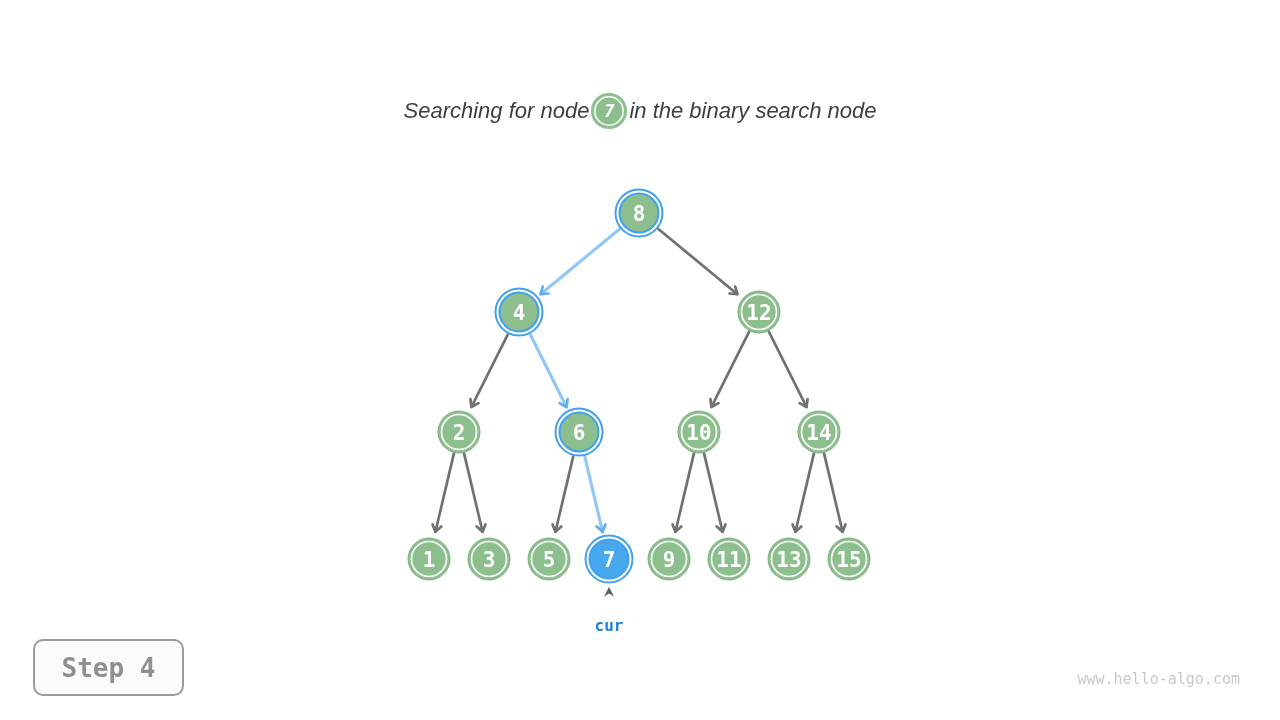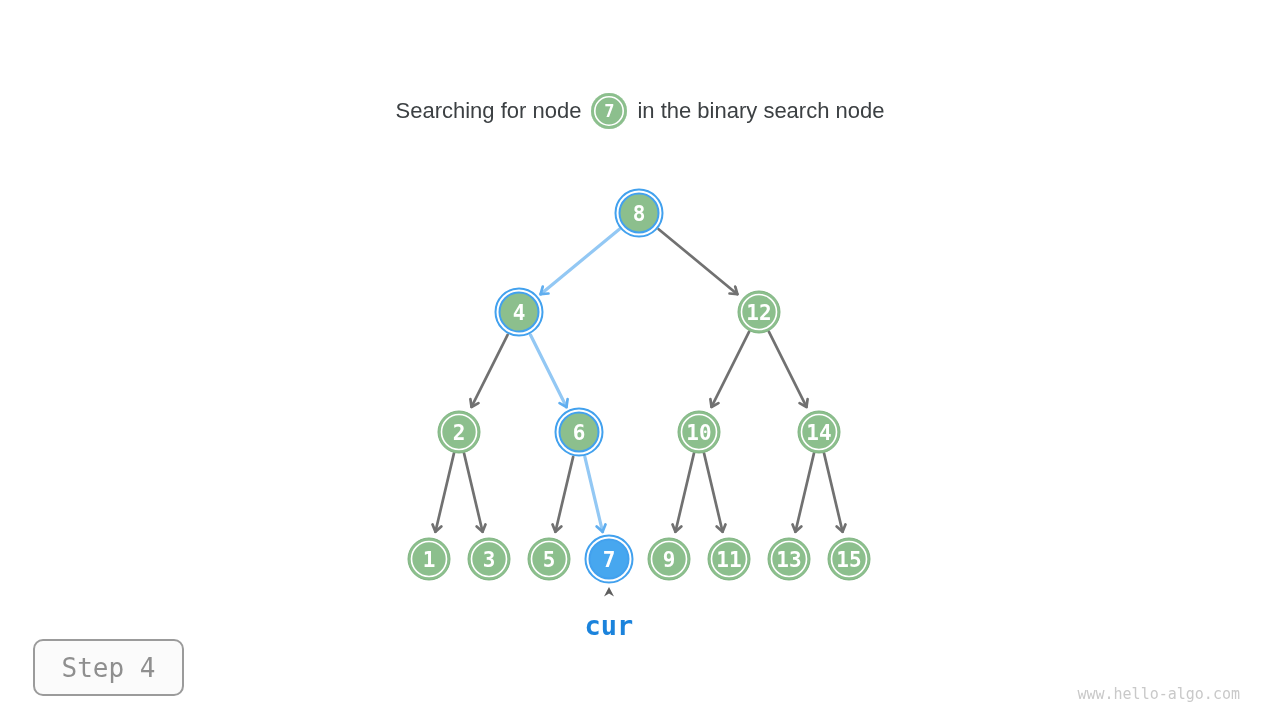--- a/index.html
+++ b/index.html
@@ -2,44 +2,44 @@
 <html><head>
 <meta charset="utf-8">
 <style>
   html,body{margin:0;padding:0;}
   body{
     width:1280px;height:720px;position:relative;background:#ffffff;overflow:hidden;
     font-family:"Liberation Sans",sans-serif;
   }
   .title{
     position:absolute;top:92px;left:0;width:1280px;height:38px;
-    display:flex;align-items:center;justify-content:center;gap:10px;
-    font-size:22px;color:#3c4043;
+    display:flex;align-items:center;justify-content:center;gap:2px;
+    font-size:22px;color:#3c4043;font-style:italic;
   }
   .title-node{
     width:36px;height:36px;border-radius:50%;flex:0 0 auto;
     display:flex;align-items:center;justify-content:center;
     color:#fff;font-family:"DejaVu Sans Mono",monospace;font-weight:bold;font-size:17px;
     background:#8CBF8D;
     box-shadow:inset 0 0 0 3px #8CBF8D, inset 0 0 0 4.6px #ffffff;
   }
   #tree{position:absolute;left:0;top:0;}
   .cur-label{
     position:absolute;transform:translate(-50%,-50%);
-    font-family:"DejaVu Sans Mono",monospace;font-weight:bold;font-size:27px;
+    font-family:"DejaVu Sans Mono",monospace;font-weight:bold;font-size:16px;
     color:#1B83DC;white-space:nowrap;
   }
   .step-box{
     position:absolute;left:33px;top:639px;width:147px;height:53px;
     border:2px solid #9b9b9b;border-radius:10px;background:#fbfbfb;
     display:flex;align-items:center;justify-content:center;
-    font-family:"DejaVu Sans Mono",monospace;font-weight:normal;font-size:26px;color:#8f8f8f;
+    font-family:"DejaVu Sans Mono",monospace;font-weight:bold;font-size:26px;color:#8f8f8f;
   }
   .watermark{
-    position:absolute;right:40px;bottom:17px;
+    position:absolute;right:40px;bottom:32px;
     font-family:"DejaVu Sans Mono",monospace;font-size:15px;color:#c9c9c9;
   }
 </style>
 </head>
 <body>
 
 <div class="title">
   <span>Searching for node</span>
   <span class="title-node">
     <span>7</span>

